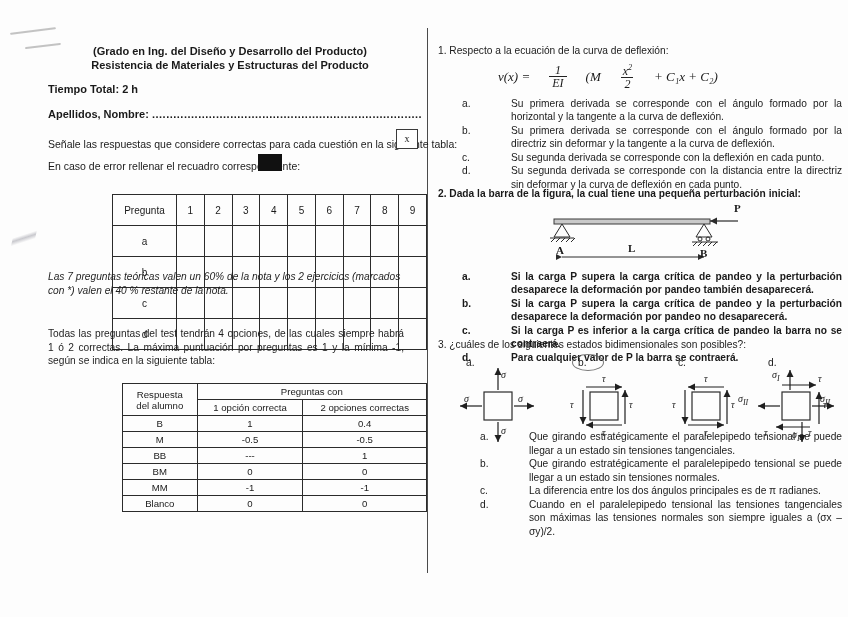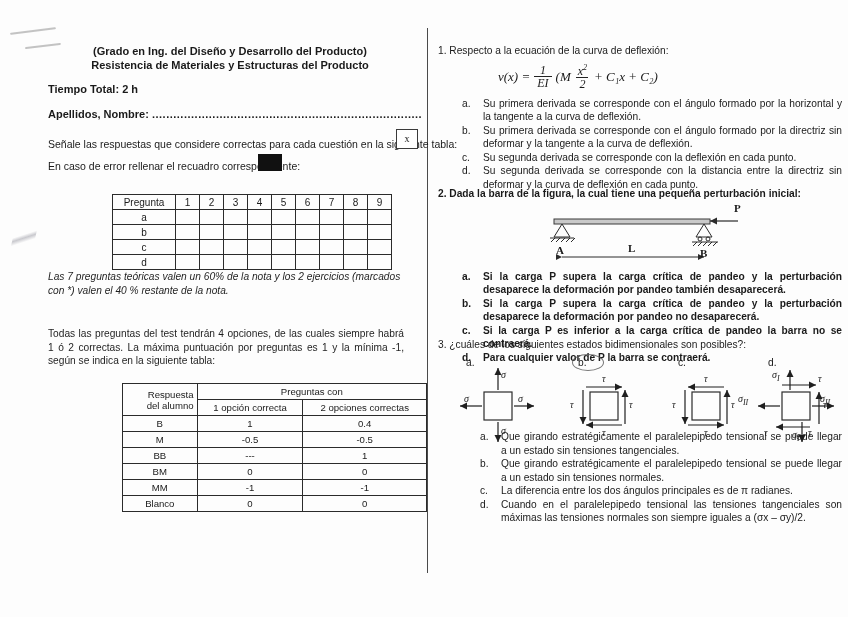--- a/index.html
+++ b/index.html
@@ -106,21 +106,21 @@
   .grid-table {
     position: absolute;
     left: 112px; top: 194px;
     border-collapse: collapse;
     font-size: 10px;
   }
   .grid-table td {
     border: 1px solid #2b2b2b;
     height: 14px;
     text-align: center;
-    padding: 0;
+    padding: 8px;
   }
   .grid-table td.label { width: 62px; }
   .grid-table td.num   { width: 23px; }
 
   .para {
     position: absolute;
     font-size: 10.2px;
     line-height: 13.5px;
     color: #1f1f1f;
   }
@@ -134,60 +134,60 @@
     border-collapse: collapse;
     font-size: 9.6px;
   }
   .score-table td, .score-table th {
     border: 1px solid #2b2b2b;
     text-align: center;
     padding: 1px 3px;
     font-weight: normal;
     height: 13px;
   }
-  .score-table .c0 { width: 68px; text-align: right; }
+  .score-table .c0 { width: 68px; }
   .score-table .c1 { width: 100px; }
   .score-table .c2 { width: 118px; }
   .score-table .hdr-sub { line-height: 11px; }
 
   
   .q {
     position: absolute;
     width: 404px;
     font-size: 10.2px;
     line-height: 13.5px;
   }
   .q-stem { margin-bottom: 2px; }
   .opts { list-style: none; margin: 0; padding: 0; }
   .opt {
     display: flex;
     gap: 9px;
     margin-bottom: 0px;
     text-align: justify;
   }
   .opt .lt { width: 12px; flex: none; }
-  .opt .tx { flex: 1; }
+  .opt .tx { flex: 1; margin-left: 28px; }
 
   .q1 { left: 10px; top: 44px; }
   .q2 { left: 10px; top: 187px; font-weight: bold; }
   .q3 { left: 10px; top: 338px; }
   .q4 { left: 10px; top: 430px; }
 
   .q2 .opts, .q1 .opts, .q4 .opts { padding-left: 24px; }
   .q1 .opt .tx, .q2 .opt .tx, .q4 .opt .tx { text-align: justify; }
 
   
   .formula {
     margin: 4px 0 5px 60px;
     font-family: "Liberation Serif", serif;
     font-style: italic;
     font-size: 13px;
     display: flex;
     align-items: center;
-    gap: 2px;
+    gap: 17px;
     height: 30px;
   }
   .frac {
     display: inline-flex;
     flex-direction: column;
     align-items: center;
     vertical-align: middle;
     font-size: 12px;
     margin: 0 2px;
   }

